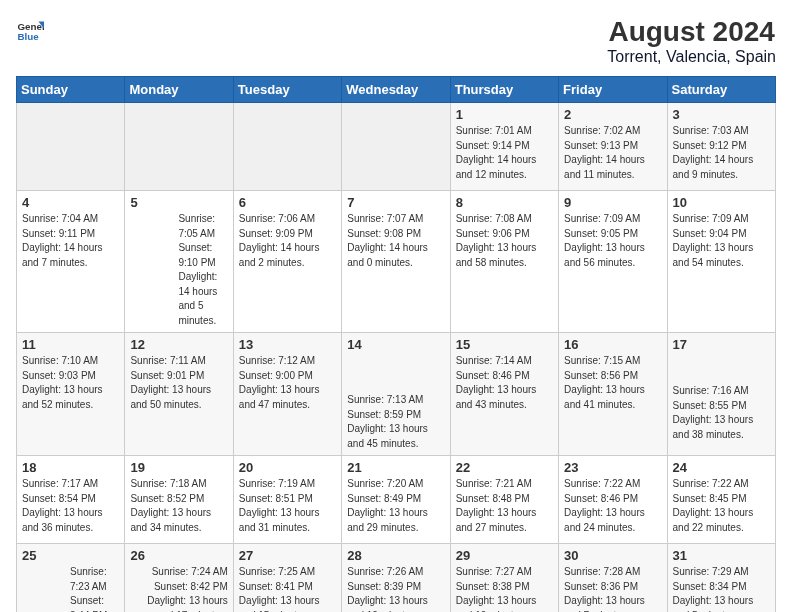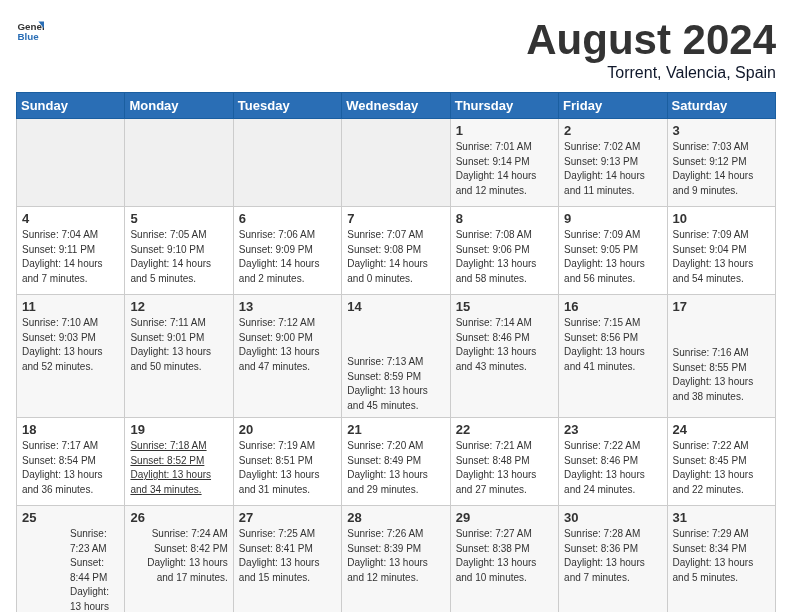--- a/index.html
+++ b/index.html
@@ -22,21 +22,21 @@
       gap: 4px;
     }
     .logo-icon {
       width: 28px;
       height: 28px;
     }
     .title-block {
       text-align: right;
     }
     .title-month {
-      font-size: 42px;
+      font-size: 28px;
       font-weight: bold;
       color: #333;
       text-align: center;
     }
     .title-location {
       font-size: 16px;
       color: #0f172a;
     }
     table {
       width: 100%;
@@ -141,21 +141,21 @@
       <tr>
         <td>
           <div class="day-num">4</div>
           <div class="day-info" style="white-space: pre-line;">Sunrise: 7:04 AM
 Sunset: 9:11 PM
 Daylight: 14 hours
 and 7 minutes.</div>
         </td>
         <td>
           <div class="day-num">5</div>
-          <div class="day-info" style="white-space: pre-line;">Sunrise: 7:05 AM
+          <div class="day-info" style="white-space: pre-line; margin-left: 48px;">Sunrise: 7:05 AM
 Sunset: 9:10 PM
 Daylight: 14 hours
 and 5 minutes.</div>
         </td>
         <td>
           <div class="day-num">6</div>
           <div class="day-info" style="white-space: pre-line;">Sunrise: 7:06 AM
 Sunset: 9:09 PM
 Daylight: 14 hours
 and 2 minutes.</div>
@@ -243,21 +243,21 @@
       <tr>
         <td>
           <div class="day-num">18</div>
           <div class="day-info" style="white-space: pre-line;">Sunrise: 7:17 AM
 Sunset: 8:54 PM
 Daylight: 13 hours
 and 36 minutes.</div>
         </td>
         <td>
           <div class="day-num">19</div>
-          <div class="day-info" style="white-space: pre-line; text-decoration: underline;">Sunrise: 7:18 AM
+          <div class="day-info" style="white-space: pre-line;">Sunrise: 7:18 AM
 Sunset: 8:52 PM
 Daylight: 13 hours
 and 34 minutes.</div>
         </td>
         <td>
           <div class="day-num">20</div>
           <div class="day-info" style="white-space: pre-line;">Sunrise: 7:19 AM
 Sunset: 8:51 PM
 Daylight: 13 hours
 and 31 minutes.</div>

